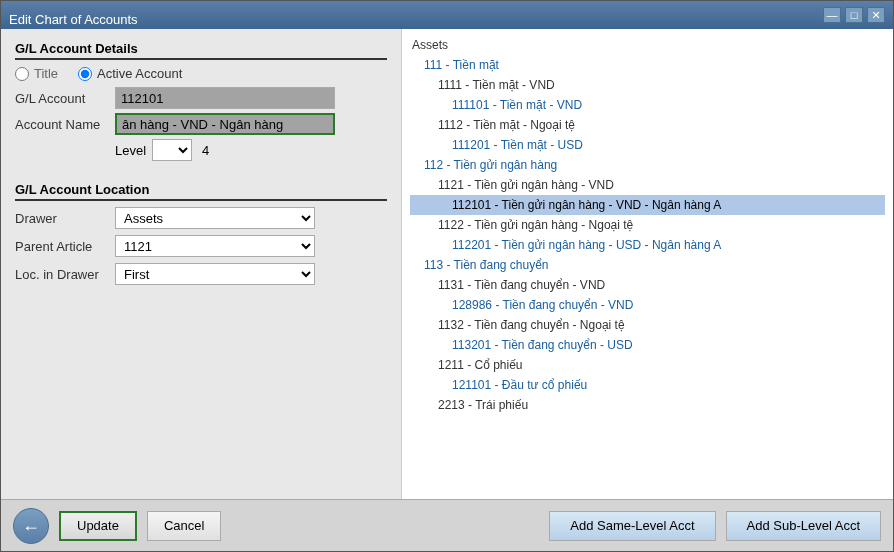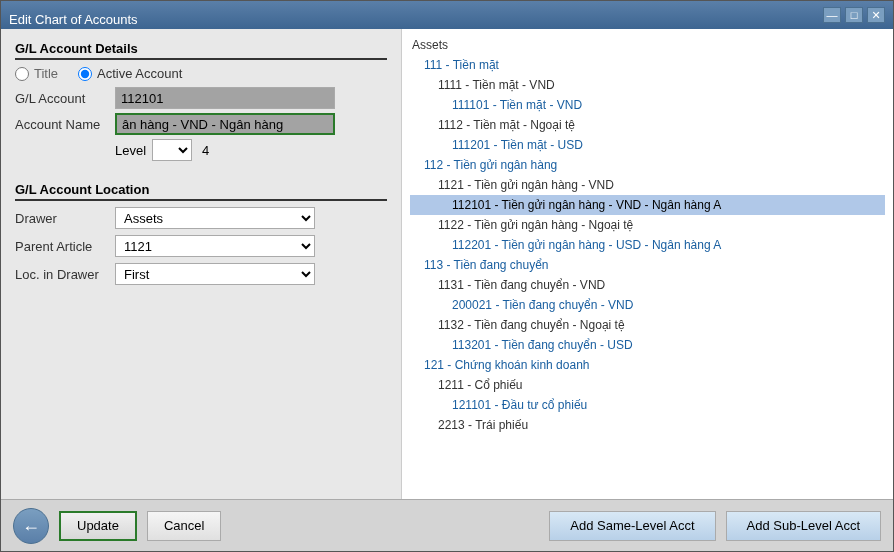--- a/index.html
+++ b/index.html
@@ -335,24 +335,23 @@
           <div class="tree-item level3">111101 - Tiền mặt - VND</div>
           <div class="tree-item level2">1112 - Tiền mặt - Ngoại tệ</div>
           <div class="tree-item level3">111201 - Tiền mặt - USD</div>
           <div class="tree-item level1">112 - Tiền gửi ngân hàng</div>
           <div class="tree-item level2">1121 - Tiền gửi ngân hàng - VND</div>
           <div class="tree-item level3 selected">112101 - Tiền gửi ngân hàng - VND - Ngân hàng A</div>
           <div class="tree-item level2">1122 - Tiền gửi ngân hàng - Ngoại tệ</div>
           <div class="tree-item level3">112201 - Tiền gửi ngân hàng - USD - Ngân hàng A</div>
           <div class="tree-item level1">113 - Tiền đang chuyển</div>
           <div class="tree-item level2">1131 - Tiền đang chuyển - VND</div>
-          <div class="tree-item level3">200021 - Tiền đang chuyển - VND</div>
+          <div class="tree-item level3">128986 - Tiền đang chuyển - VND</div>
           <div class="tree-item level2">1132 - Tiền đang chuyển - Ngoại tệ</div>
           <div class="tree-item level3">113201 - Tiền đang chuyển - USD</div>
-          <div class="tree-item level1">121 - Chứng khoán kinh doanh</div>
           <div class="tree-item level2">1211 - Cổ phiếu</div>
           <div class="tree-item level3">121101 - Đầu tư cổ phiếu</div>
           <div class="tree-item level2">2213 - Trái phiếu</div>
         </div>
     </div>
   </div>
 
   <div class="bottom-bar">
     <div class="back-btn">←</div>
     <button class="btn highlighted">Update</button>

